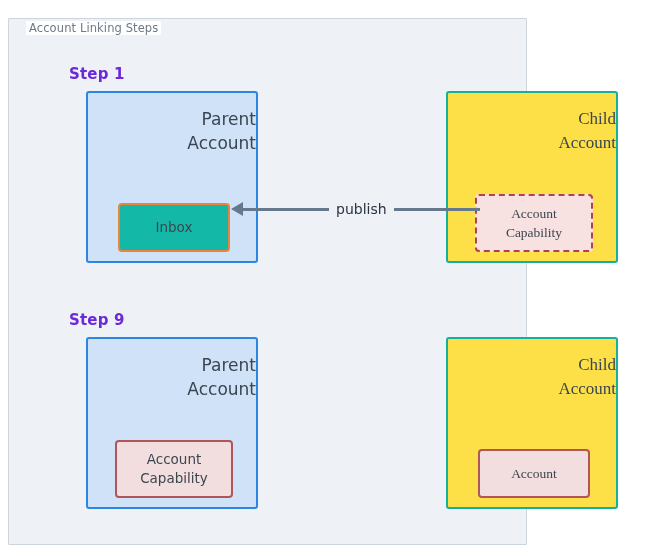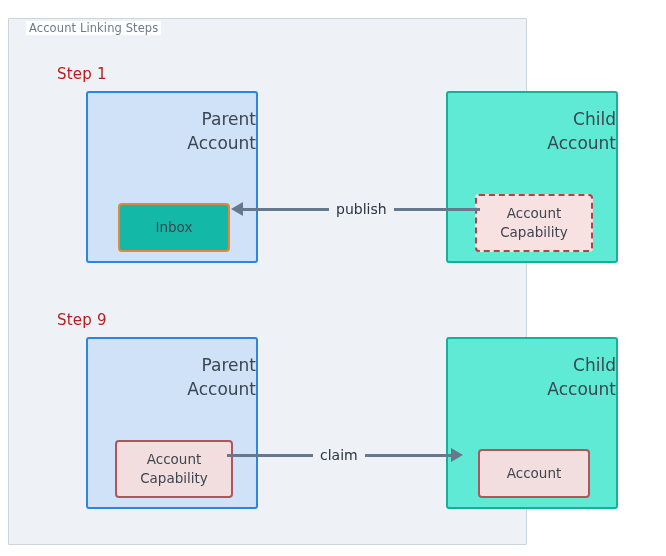--- a/index.html
+++ b/index.html
@@ -38,24 +38,25 @@
     white-space: nowrap;
     background: #ffffff;
     padding: 0 3px;
     line-height: 14px;
   }
 
   
   .step-label {
     position: absolute;
     font-size: 15px;
-    font-weight: normal;
-    color: #b91c1c;
+    font-weight: bold;
+    color: #6d28d9;
     letter-spacing: 0.2px;
     white-space: nowrap;
+    margin-left: 12px;
   }
   #step1-label { left: 48px; top: 46px; }
   #step2-label { left: 48px; top: 292px; }
 
   
   .account-box {
     position: absolute;
     box-sizing: border-box;
     border-width: 2px;
     border-style: solid;
@@ -71,22 +72,23 @@
     line-height: 24px;
     color: #3c4650;
     white-space: pre-line;
     padding-left: 27px;
   }
   .parent-box {
     background: #cfe2f8;
     border-color: #2b86e2;
   }
   .child-box {
-    background: #5eead4;
+    background: #fde047;
     border-color: #14b09a;
+    font-family: Liberation Serif, serif;
   }
 
   
   .chip {
     position: absolute;
     box-sizing: border-box;
     border-width: 2px;
     border-radius: 4px;
     display: flex;
     align-items: center;
@@ -179,20 +181,14 @@
     <div class="chip chip-cap-solid" style="left:27px; top:101px; width:118px; height:58px;">Account
 Capability</div>
   </div>
 
   <div class="account-box child-box" style="left:437px; top:318px; width:172px; height:172px;">
     <div class="account-title">Child
 Account</div>
     <div class="chip chip-cap-solid" style="left:30px; top:110px; width:112px; height:49px;">Account</div>
   </div>
 
-  <div class="arrow-row" style="left:218px; top:421px;">
-    <div class="arrow-line" style="width:86px;"></div>
-    <div class="arrow-label">claim</div>
-    <div class="arrow-line" style="width:86px;"></div>
-    <div class="arrow-head arrow-head-right"></div>
-  </div>
 
 </div>
 
 </body></html>

